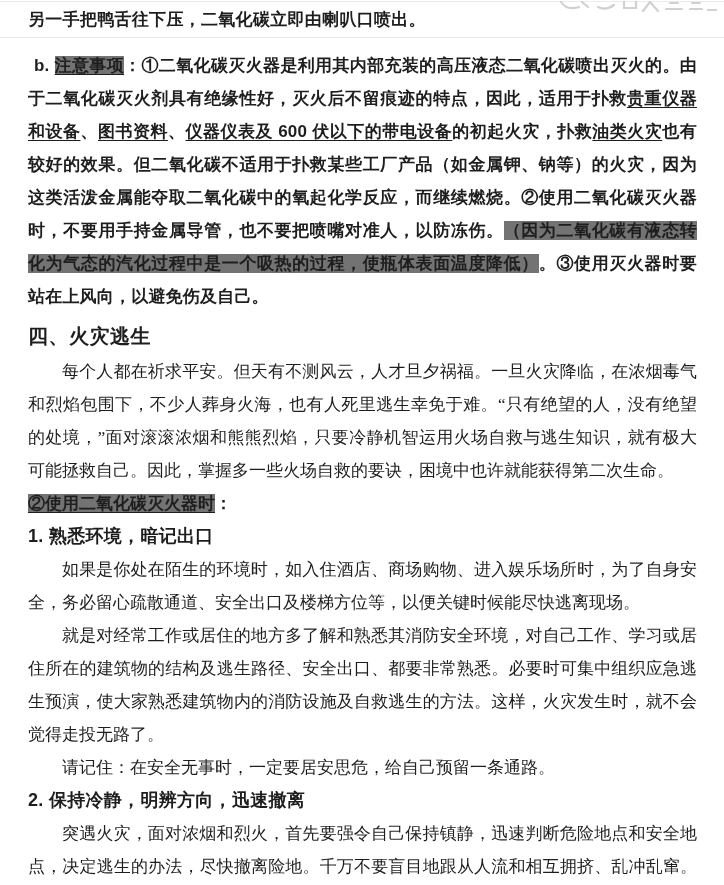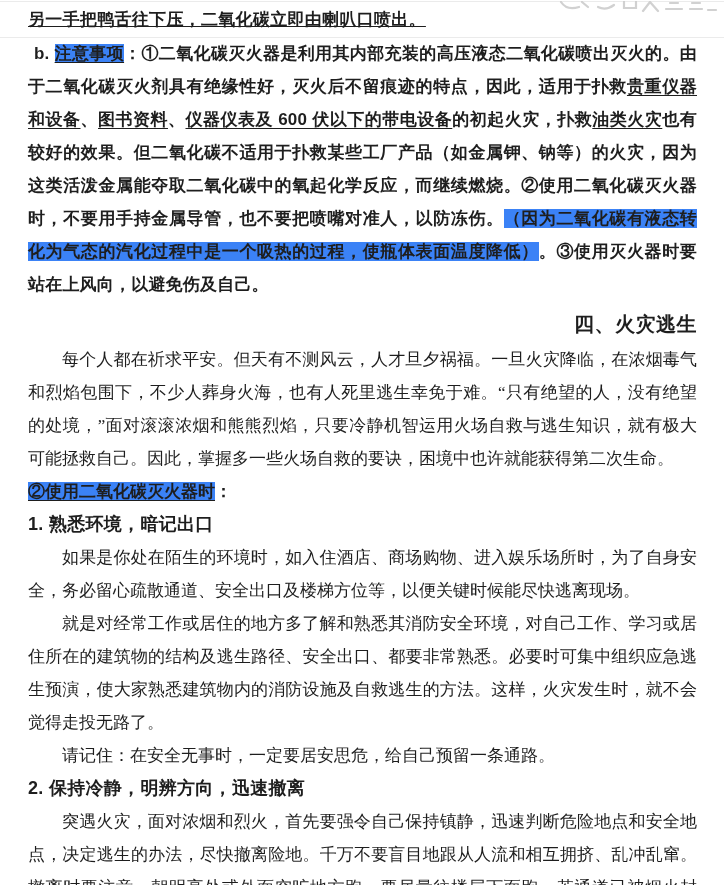--- a/index.html
+++ b/index.html
@@ -17,26 +17,25 @@
   .watermark{
     position:absolute;top:0;right:6px;width:160px;height:13px;
     overflow:hidden;opacity:.85;
   }
   .content{
     position:absolute;top:0;left:0;right:0;
     padding:5px 27px 0 28px;
     box-sizing:border-box;
   }
   .cont-line{
-    margin:0 0 2px 0;
+    margin:0 0 14px 0;
     font-family:"Liberation Sans",sans-serif;
     font-weight:600;
     font-size:17px;line-height:30px;
     letter-spacing:.3px;
-    text-decoration:underline;
   }
   .para{
     margin:0;
     font-size:17px;line-height:33px;
     text-align:justify;
     text-justify:inter-ideograph;
   }
   .note{
     font-family:"Liberation Sans",sans-serif;
     font-weight:600;
@@ -46,36 +45,35 @@
   .body-serif{
     font-family:"Liberation Serif",serif;
     text-indent:2em;
   }
   .sec-heading{
     margin:10px 0 6px 0;
     font-family:"Liberation Sans",sans-serif;
     font-size:20px;line-height:26px;
     font-weight:700;
     letter-spacing:.5px;
-    text-align:right;
   }
   .notice-line{
     margin:0;
     font-family:"Liberation Sans",sans-serif;
     font-weight:700;
     font-size:17px;line-height:33px;
   }
   .tip-heading{
     margin:0;
     font-family:"Liberation Sans",sans-serif;
     font-size:18px;line-height:33px;
     font-weight:700;
     letter-spacing:.3px;
   }
-  .hl{background:#3b82f6;}
+  .hl{background:#737373;}
   .u{
     text-decoration:underline;
     text-decoration-thickness:1px;
     text-underline-offset:3px;
   }
 </style>
 </head>
 <body>
 
 <div class="page">

